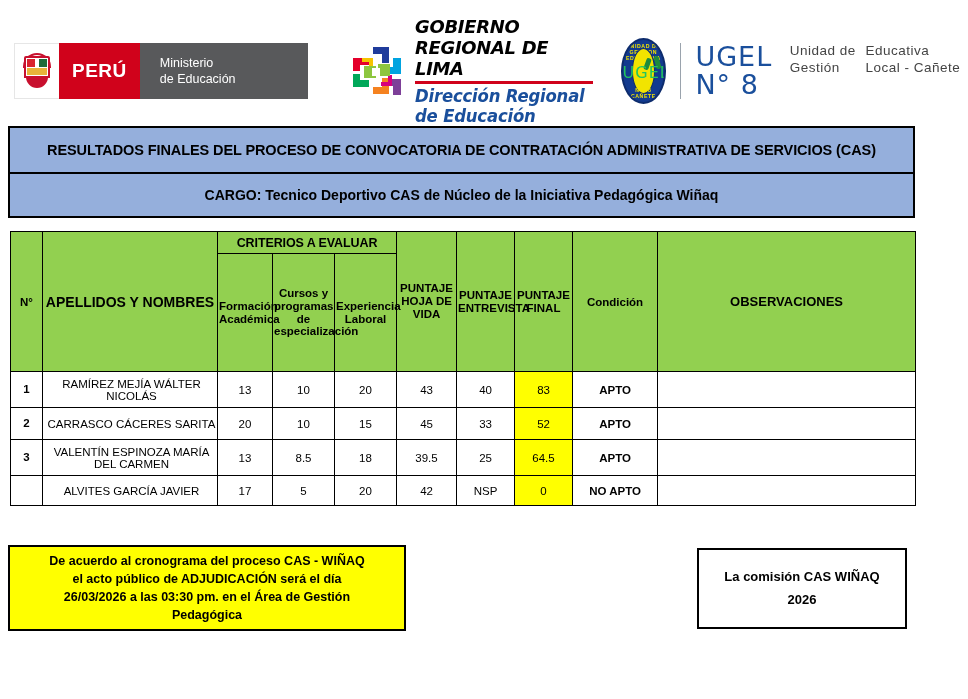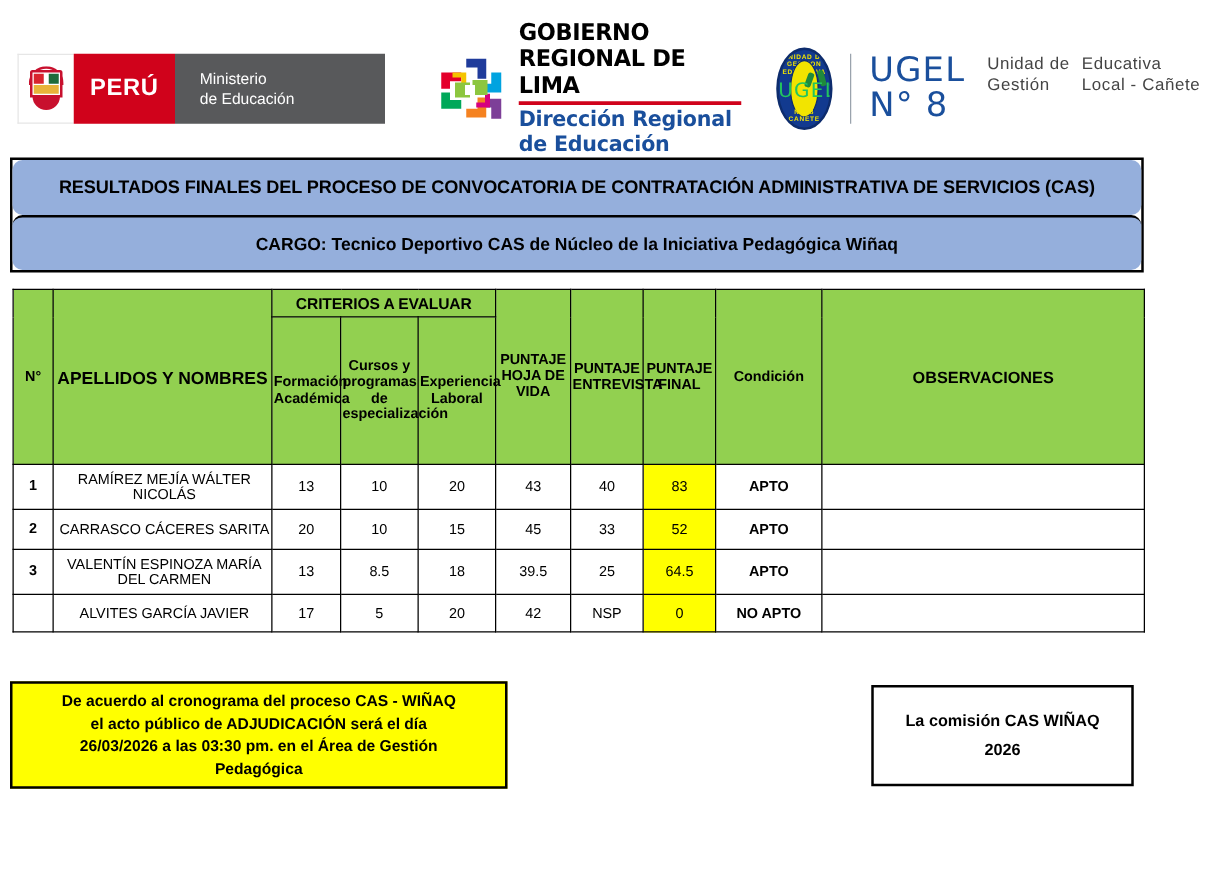--- a/index.html
+++ b/index.html
@@ -43,21 +43,21 @@
   .minedu .peru{
     background:#d0021b;color:#fff;display:flex;align-items:center;justify-content:center;
     padding:8px 13px;font-size:19px;font-weight:700;letter-spacing:.5px;
   }
   .minedu .mined{
     background:#58595b;color:#fff;display:flex;flex-direction:column;justify-content:center;
     padding:0 16px 0 20px;font-size:12.5px;line-height:1.32;min-width:132px;
   }
 
   
-  .grl{display:flex;align-items:center;margin-left:42px;height:64px;}
+  .grl{display:flex;align-items:center;margin-left:42px;height:64px;font-style:italic;}
   .grl-logo{width:54px;height:54px;position:relative;margin-right:11px;}
   .grl-text{display:flex;flex-direction:column;justify-content:center;}
   .grl-text .l1{
     font-size:18.5px;font-weight:800;letter-spacing:-.3px;color:#000;
     font-family:"DejaVu Sans", sans-serif;transform:scaleX(.97);transform-origin:left;
   }
   .grl-text .rule{height:3px;background:#d0021b;margin:2px 0 2px 0;width:100%;}
   .grl-text .l2{
     font-size:17px;font-weight:700;color:#1a4f9c;letter-spacing:-.2px;
     font-family:"DejaVu Sans", sans-serif;transform:scaleX(.97);transform-origin:left;
@@ -94,21 +94,21 @@
     font-size:27px;color:#1a4f9c;letter-spacing:1px;line-height:1.02;
     font-family:"DejaVu Sans", sans-serif;font-weight:400;
   }
   .ugel-text .t2{font-size:13.5px;color:#444;letter-spacing:.5px;line-height:1.25;}
   .ugel-text .t3{font-size:13.5px;color:#444;letter-spacing:.5px;line-height:1.25;}
 
   
   .banner{position:absolute;left:8px;top:126px;width:907px;border:2px solid #000;box-sizing:border-box;}
   .banner .brow{
     background:#95AFDC;color:#000;text-align:center;font-weight:700;
-    display:flex;align-items:center;justify-content:center;box-sizing:border-box;border-radius:8px;
+    display:flex;align-items:center;justify-content:center;box-sizing:border-box;
   }
   .banner .brow.r1{height:44px;font-size:14.5px;padding:0 4px;letter-spacing:-.1px;}
   .banner .brow.r2{height:44px;font-size:14px;border-top:2px solid #000;}
 
   
   .tbl{
     position:absolute;left:10px;top:231px;width:905px;
     border-collapse:collapse;table-layout:fixed;
   }
   .tbl th,.tbl td{border:1.6px solid #000;box-sizing:border-box;}

